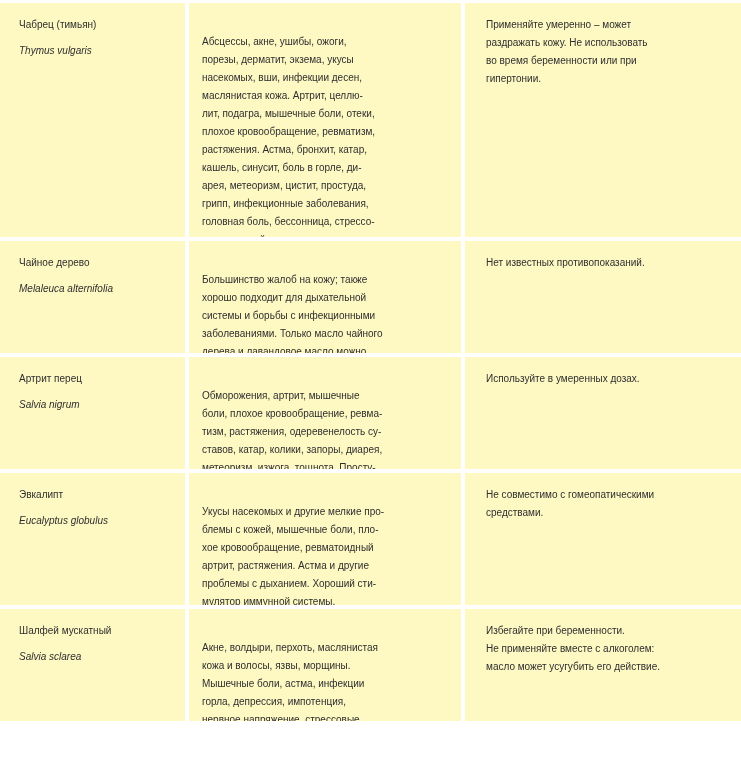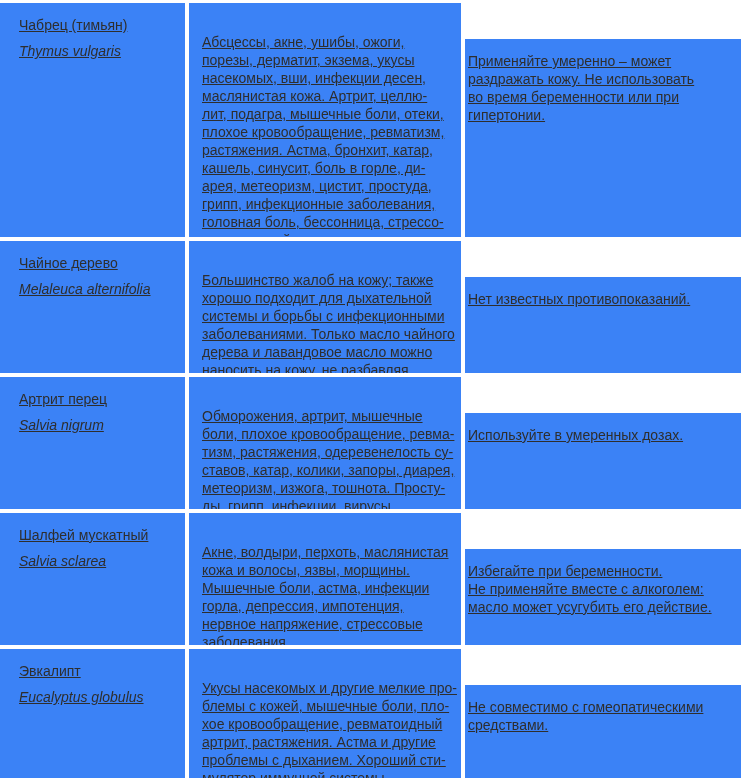--- a/index.html
+++ b/index.html
@@ -16,33 +16,32 @@
     display: flex;
     flex-direction: column;
     row-gap: 4px;
   }
   .row {
     display: grid;
     grid-template-columns: 185px 272px 276px;
     column-gap: 4px;
   }
   .r1 { height: 234px; }
-  .r2, .r3, .r4 { height: 132px; }
+  .r2, .r3, .r4 { height: 112px; }
   .r5 { height: 132px; }
   .cell {
-    background: #3b82f6;
-    font-size: 14px;
+    background: #fef9c3;
+    font-size: 10px;
     line-height: 18px;
     box-sizing: border-box;
     overflow: hidden;
-    text-decoration: underline;
   }
   .name-cell  { padding: 13px 8px 0 19px; }
   .uses-cell  { padding: 30px 2px 0 13px; white-space: pre-line; }
-  .caut-cell  { padding: 13px 6px 0 3px; white-space: pre-line; margin-top: 36px; }
+  .caut-cell  { padding: 13px 6px 0 21px; white-space: pre-line; }
   .latin { font-style: italic; margin-top: 8px; }
 </style>
 </head>
 <body>
 
 <div class="table">
 
   <div class="row r1">
     <div class="cell name-cell">
       <div>Чабрец (тимьян)</div>
@@ -87,44 +86,44 @@
     </div>
     <div class="cell uses-cell">Обморожения, артрит, мышечные
 боли, плохое кровообращение, ревма-
 тизм, растяжения, одеревенелость су-
 ставов, катар, колики, запоры, диарея,
 метеоризм, изжога, тошнота. Просту-
 ды, грипп, инфекции, вирусы.</div>
     <div class="cell caut-cell">Используйте в умеренных дозах.</div>
   </div>
 
+  <div class="row r5">
+    <div class="cell name-cell">
+      <div>Эвкалипт</div>
+      <div class="latin">Eucalyptus globulus</div>
+    </div>
+    <div class="cell uses-cell">Укусы насекомых и другие мелкие про-
+блемы с кожей, мышечные боли, пло-
+хое кровообращение, ревматоидный
+артрит, растяжения. Астма и другие
+проблемы с дыханием. Хороший сти-
+мулятор иммунной системы.</div>
+    <div class="cell caut-cell">Не совместимо с гомеопатическими
+средствами.</div>
+  </div>
+
   <div class="row r4">
     <div class="cell name-cell">
       <div>Шалфей мускатный</div>
       <div class="latin">Salvia sclarea</div>
     </div>
     <div class="cell uses-cell">Акне, волдыри, перхоть, маслянистая
 кожа и волосы, язвы, морщины.
 Мышечные боли, астма, инфекции
 горла, депрессия, импотенция,
 нервное напряжение, стрессовые
 заболевания.</div>
     <div class="cell caut-cell">Избегайте при беременности.
 Не применяйте вместе с алкоголем:
 масло может усугубить его действие.</div>
   </div>
 
-  <div class="row r5">
-    <div class="cell name-cell">
-      <div>Эвкалипт</div>
-      <div class="latin">Eucalyptus globulus</div>
-    </div>
-    <div class="cell uses-cell">Укусы насекомых и другие мелкие про-
-блемы с кожей, мышечные боли, пло-
-хое кровообращение, ревматоидный
-артрит, растяжения. Астма и другие
-проблемы с дыханием. Хороший сти-
-мулятор иммунной системы.</div>
-    <div class="cell caut-cell">Не совместимо с гомеопатическими
-средствами.</div>
-  </div>
-
 </div>
 
 </body></html>

